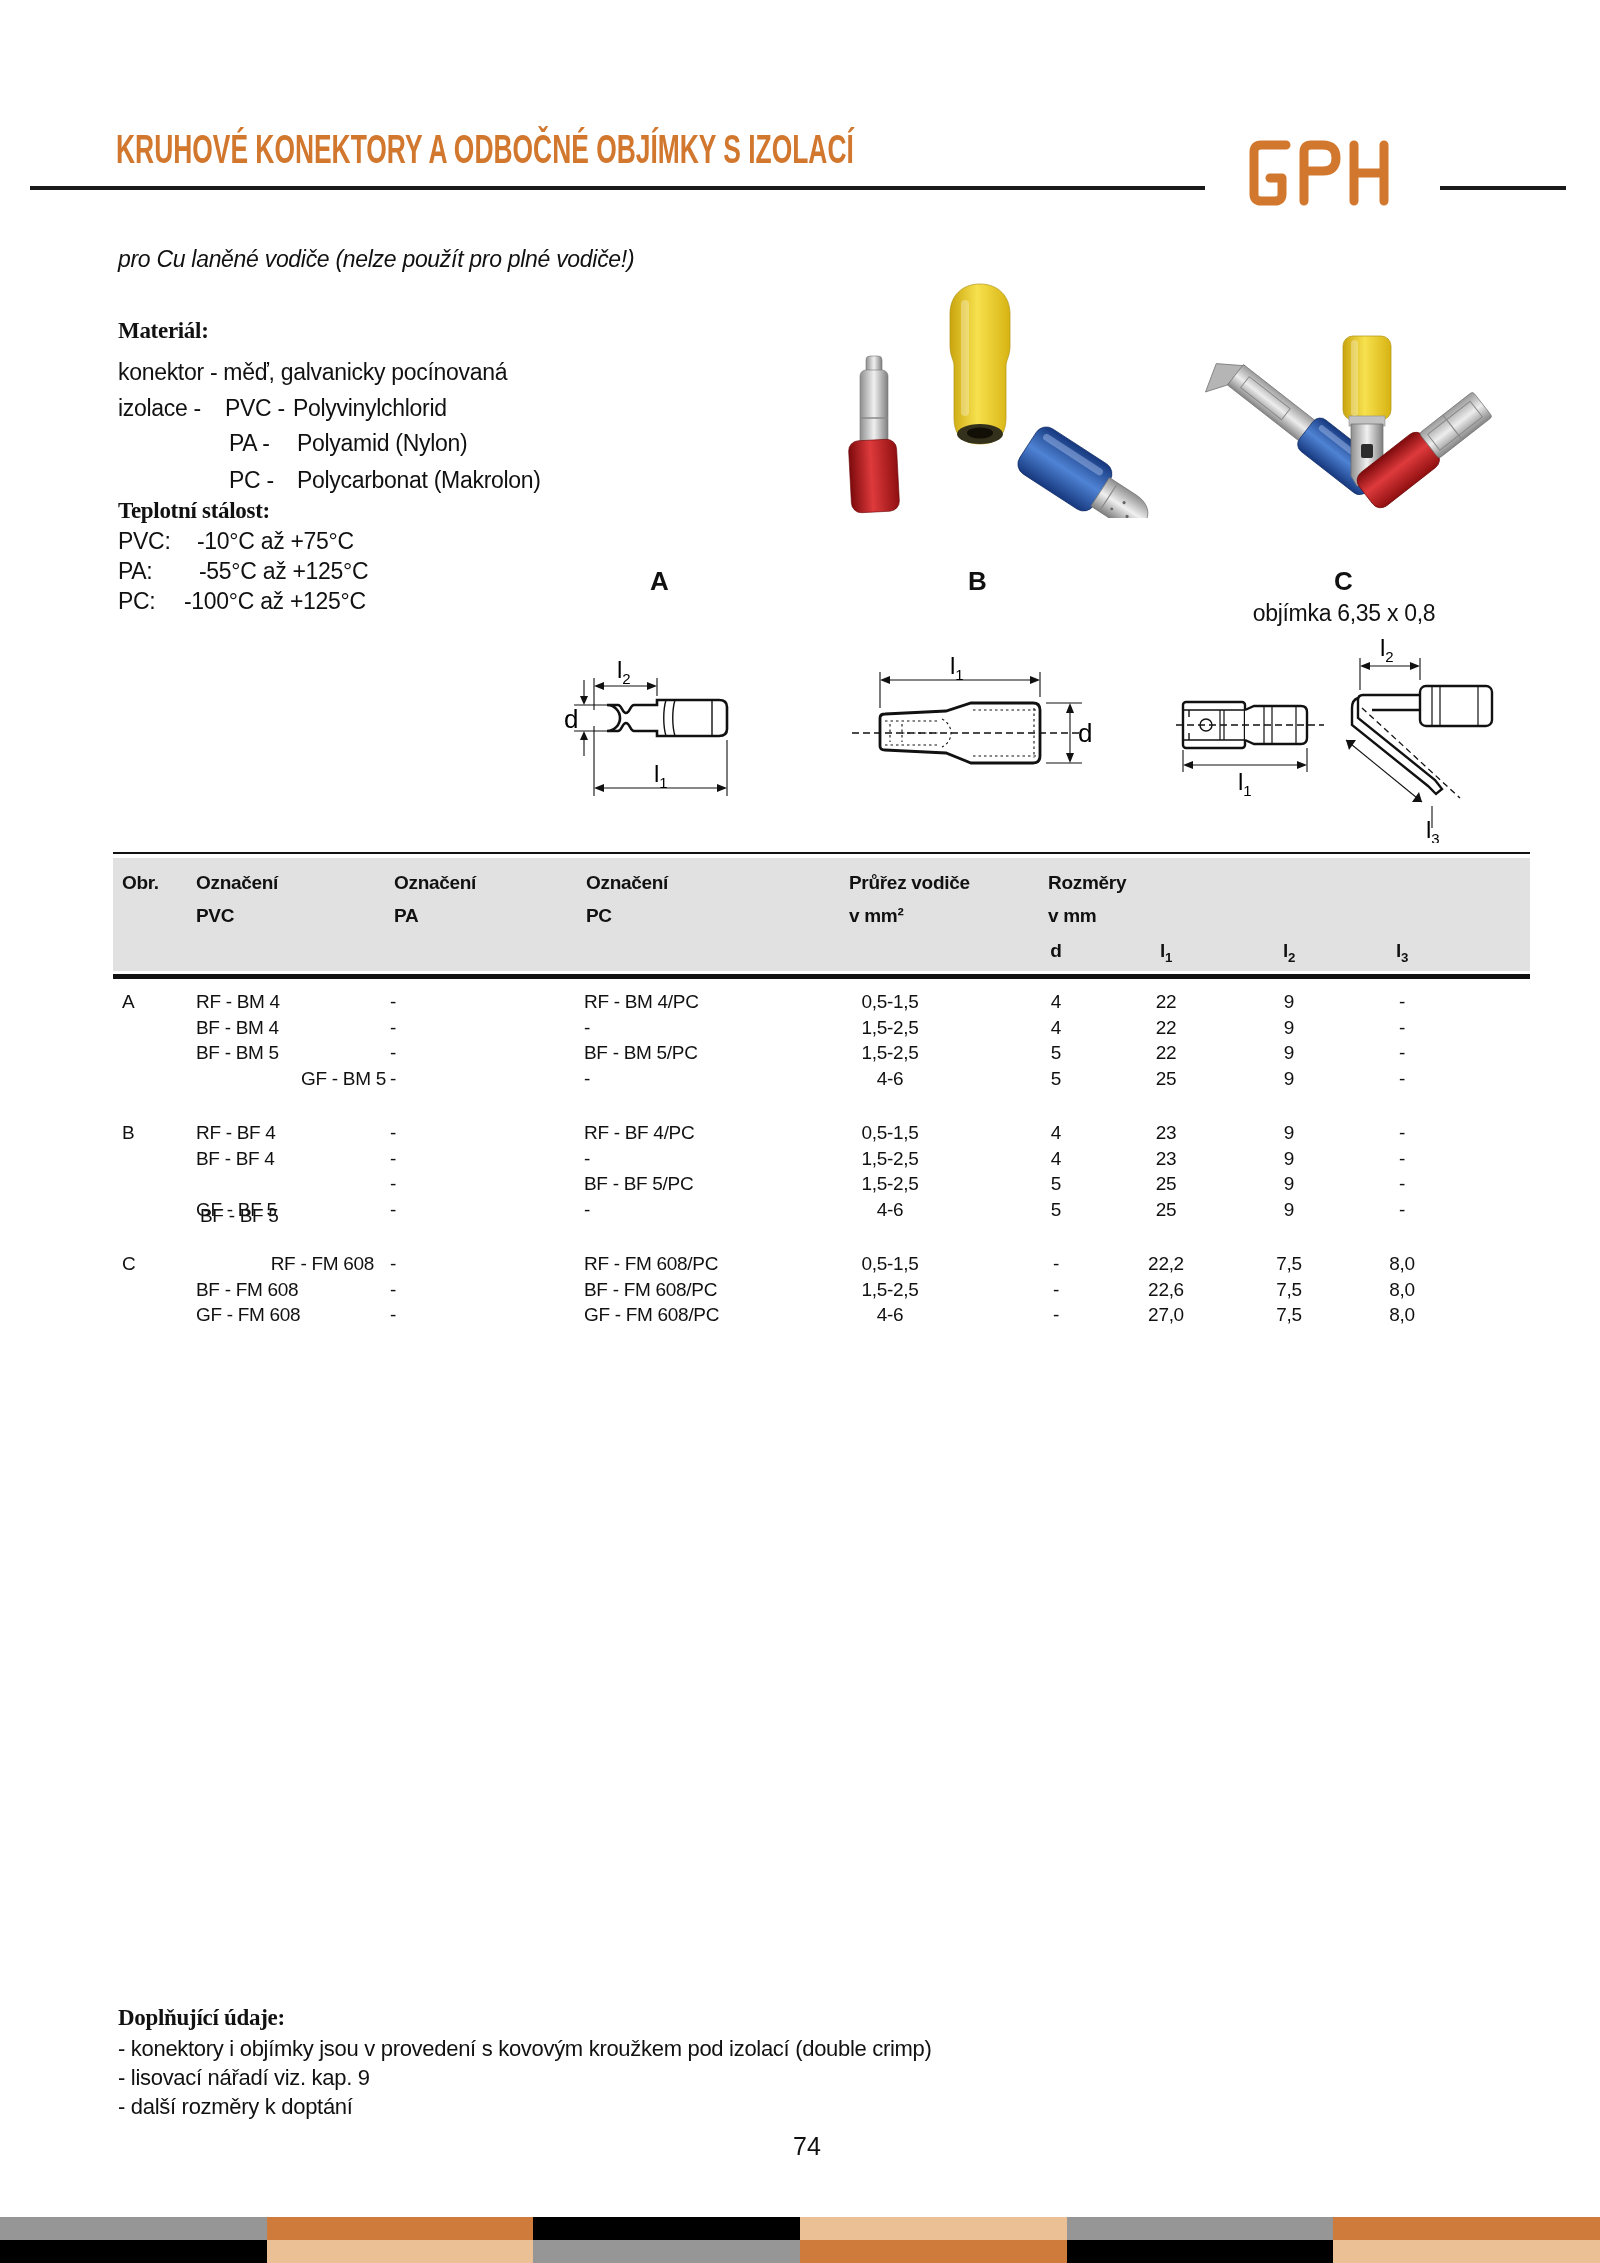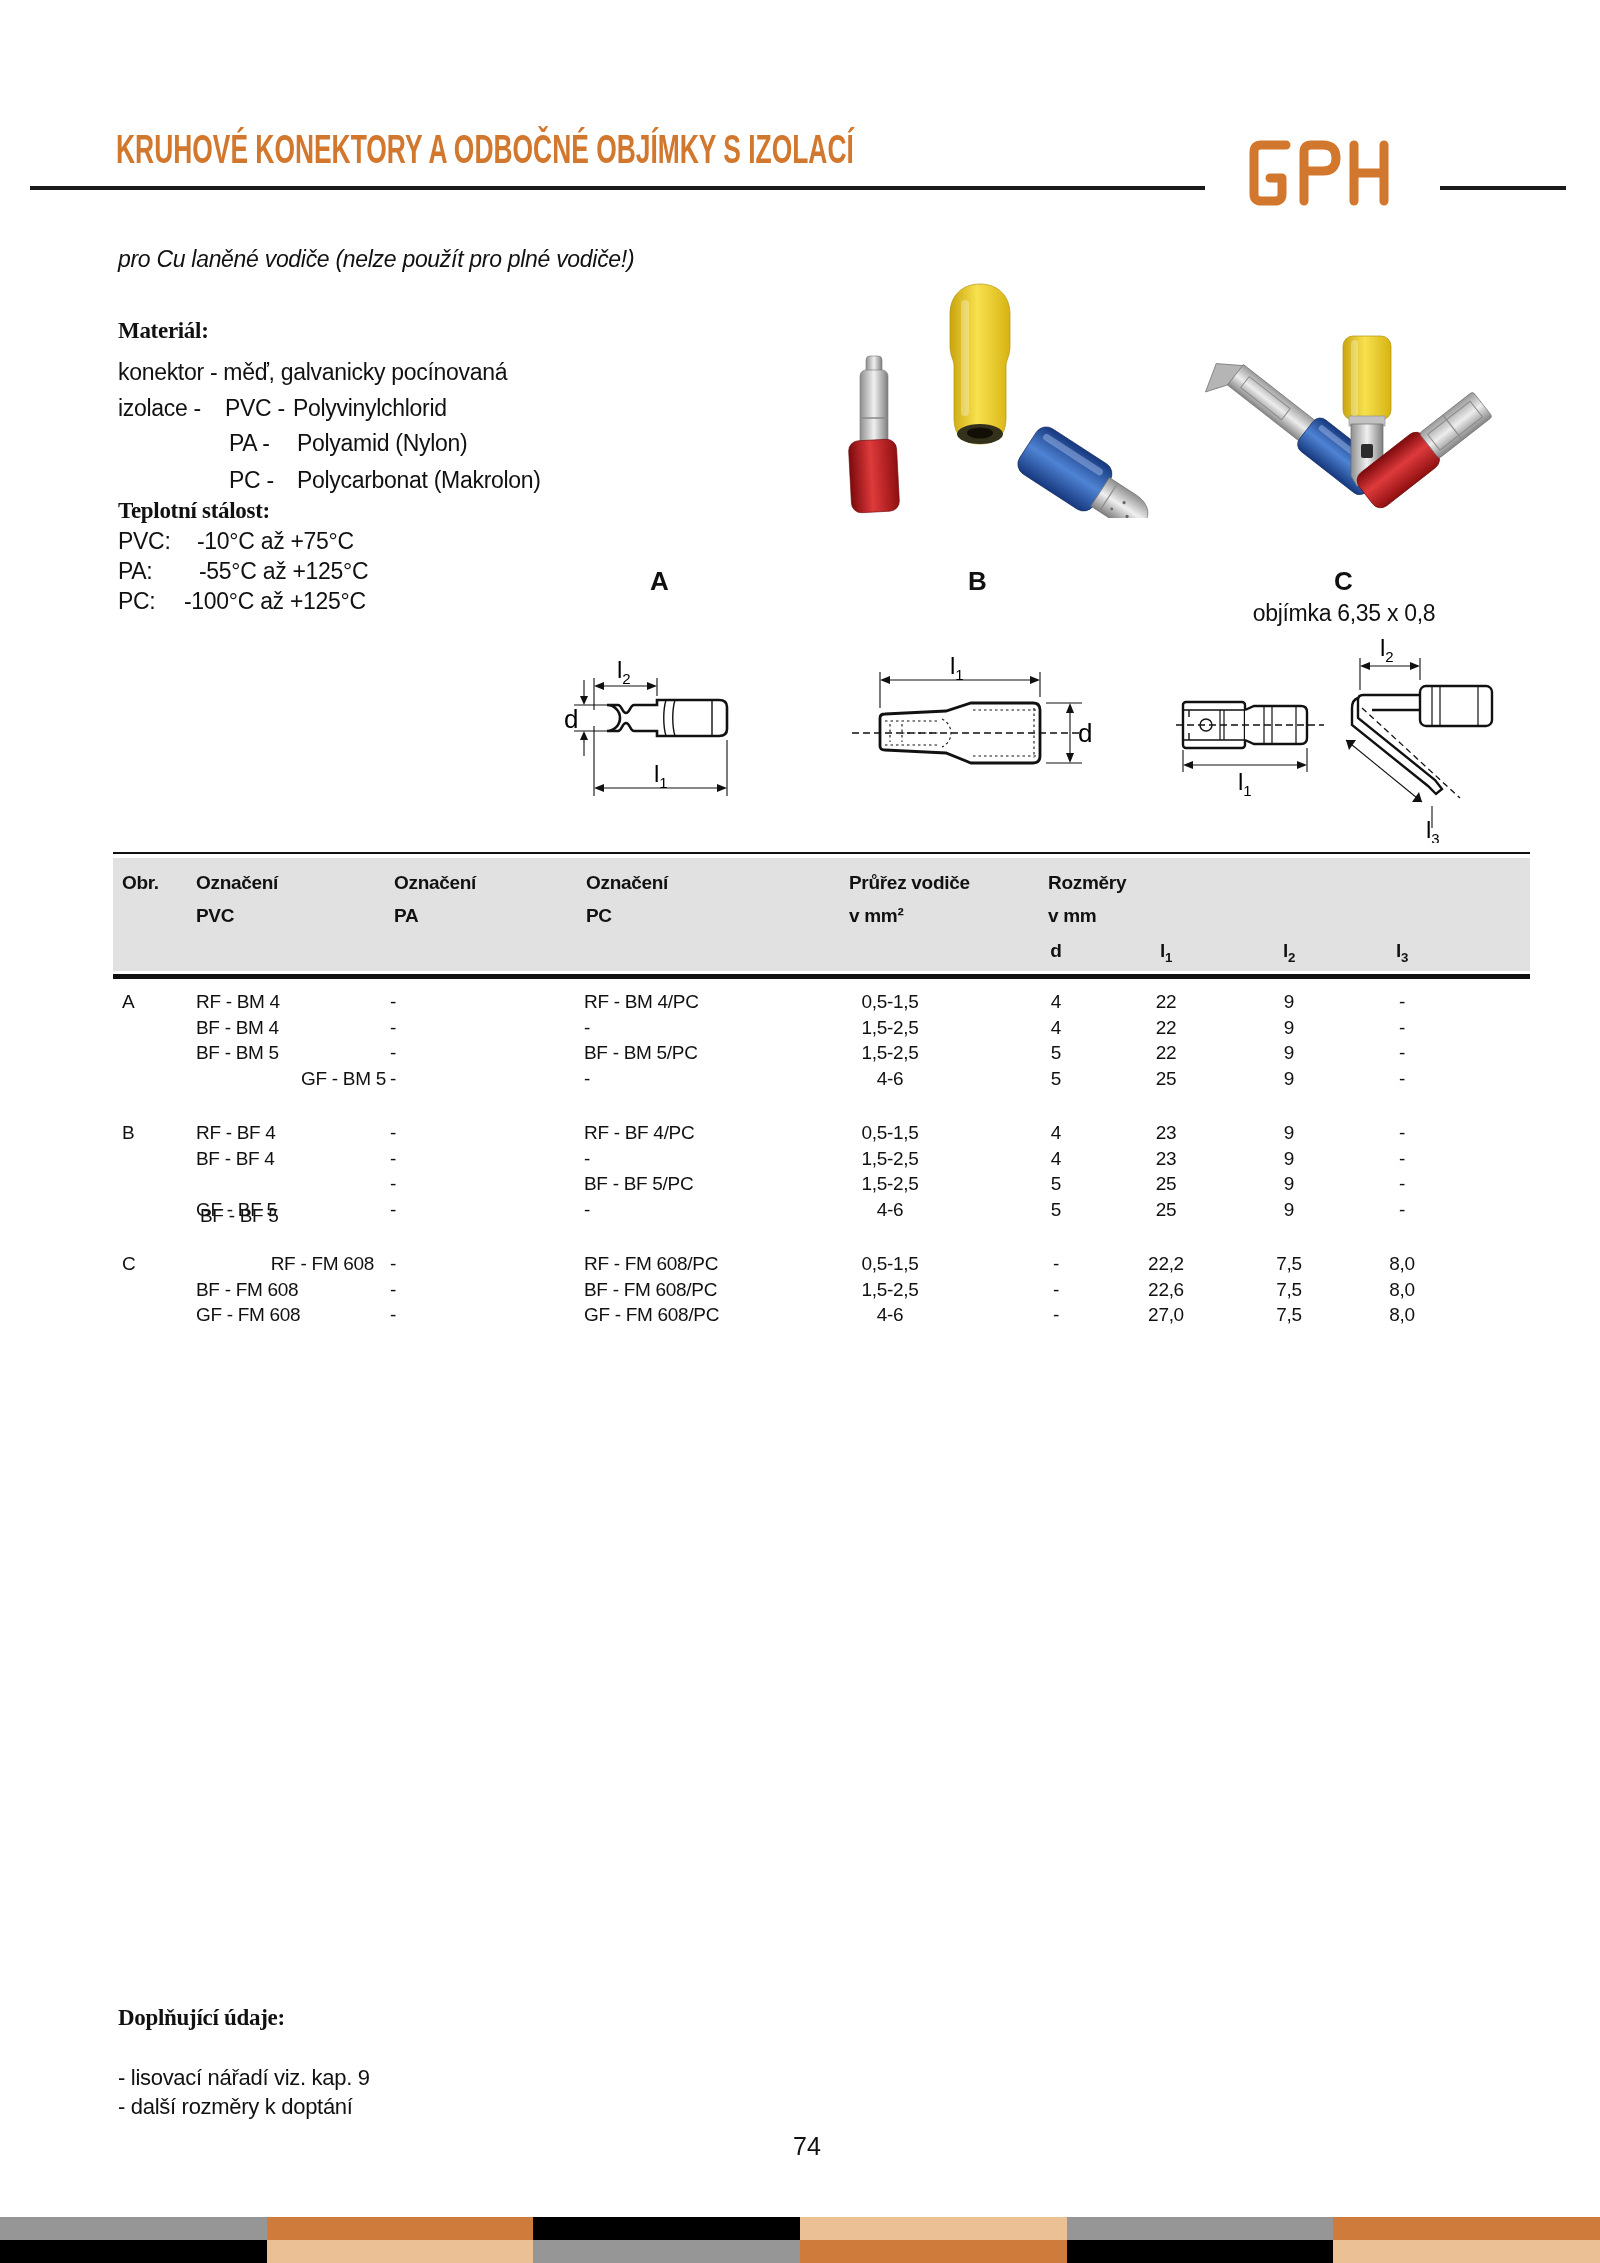--- a/index.html
+++ b/index.html
@@ -399,20 +399,21 @@
         <span class="t-cell" style="left: 584px; width: 210px; text-align: left;">GF - FM 608/PC</span>
         <span class="t-cell" style="left: 800px; width: 180px; text-align: center;">4-6</span>
         <span class="t-cell" style="left: 1016px; width: 80px; text-align: center;">-</span>
         <span class="t-cell" style="left: 1126px; width: 80px; text-align: center;">27,0</span>
         <span class="t-cell" style="left: 1249px; width: 80px; text-align: center;">7,5</span>
         <span class="t-cell" style="left: 1362px; width: 80px; text-align: center;">8,0</span>
       </div>
     </div>
 
   <div class="abs h23" style="left:118px;top:2005px;">Doplňující údaje:</div>
+  <div class="abs note-line" style="left:118px;top:2036px;">- konektory i objímky jsou v provedení s kovovým kroužkem pod izolací (double crimp)</div>
   <div class="abs note-line" style="left:118px;top:2065px;">- lisovací nářadí viz. kap. 9</div>
   <div class="abs note-line" style="left:118px;top:2094px;">- další rozměry k doptání</div>
 
   <div class="abs pageno" style="left:757px;top:2132px;">74</div>
 
   <div id="bars-row1" class="abs bars" style="top:2217px;">
       <div style="background: rgb(150, 150, 150);"></div>
       <div style="background: rgb(206, 123, 60);"></div>
       <div style="background: rgb(0, 0, 0);"></div>
       <div style="background: rgb(234, 192, 148);"></div>

